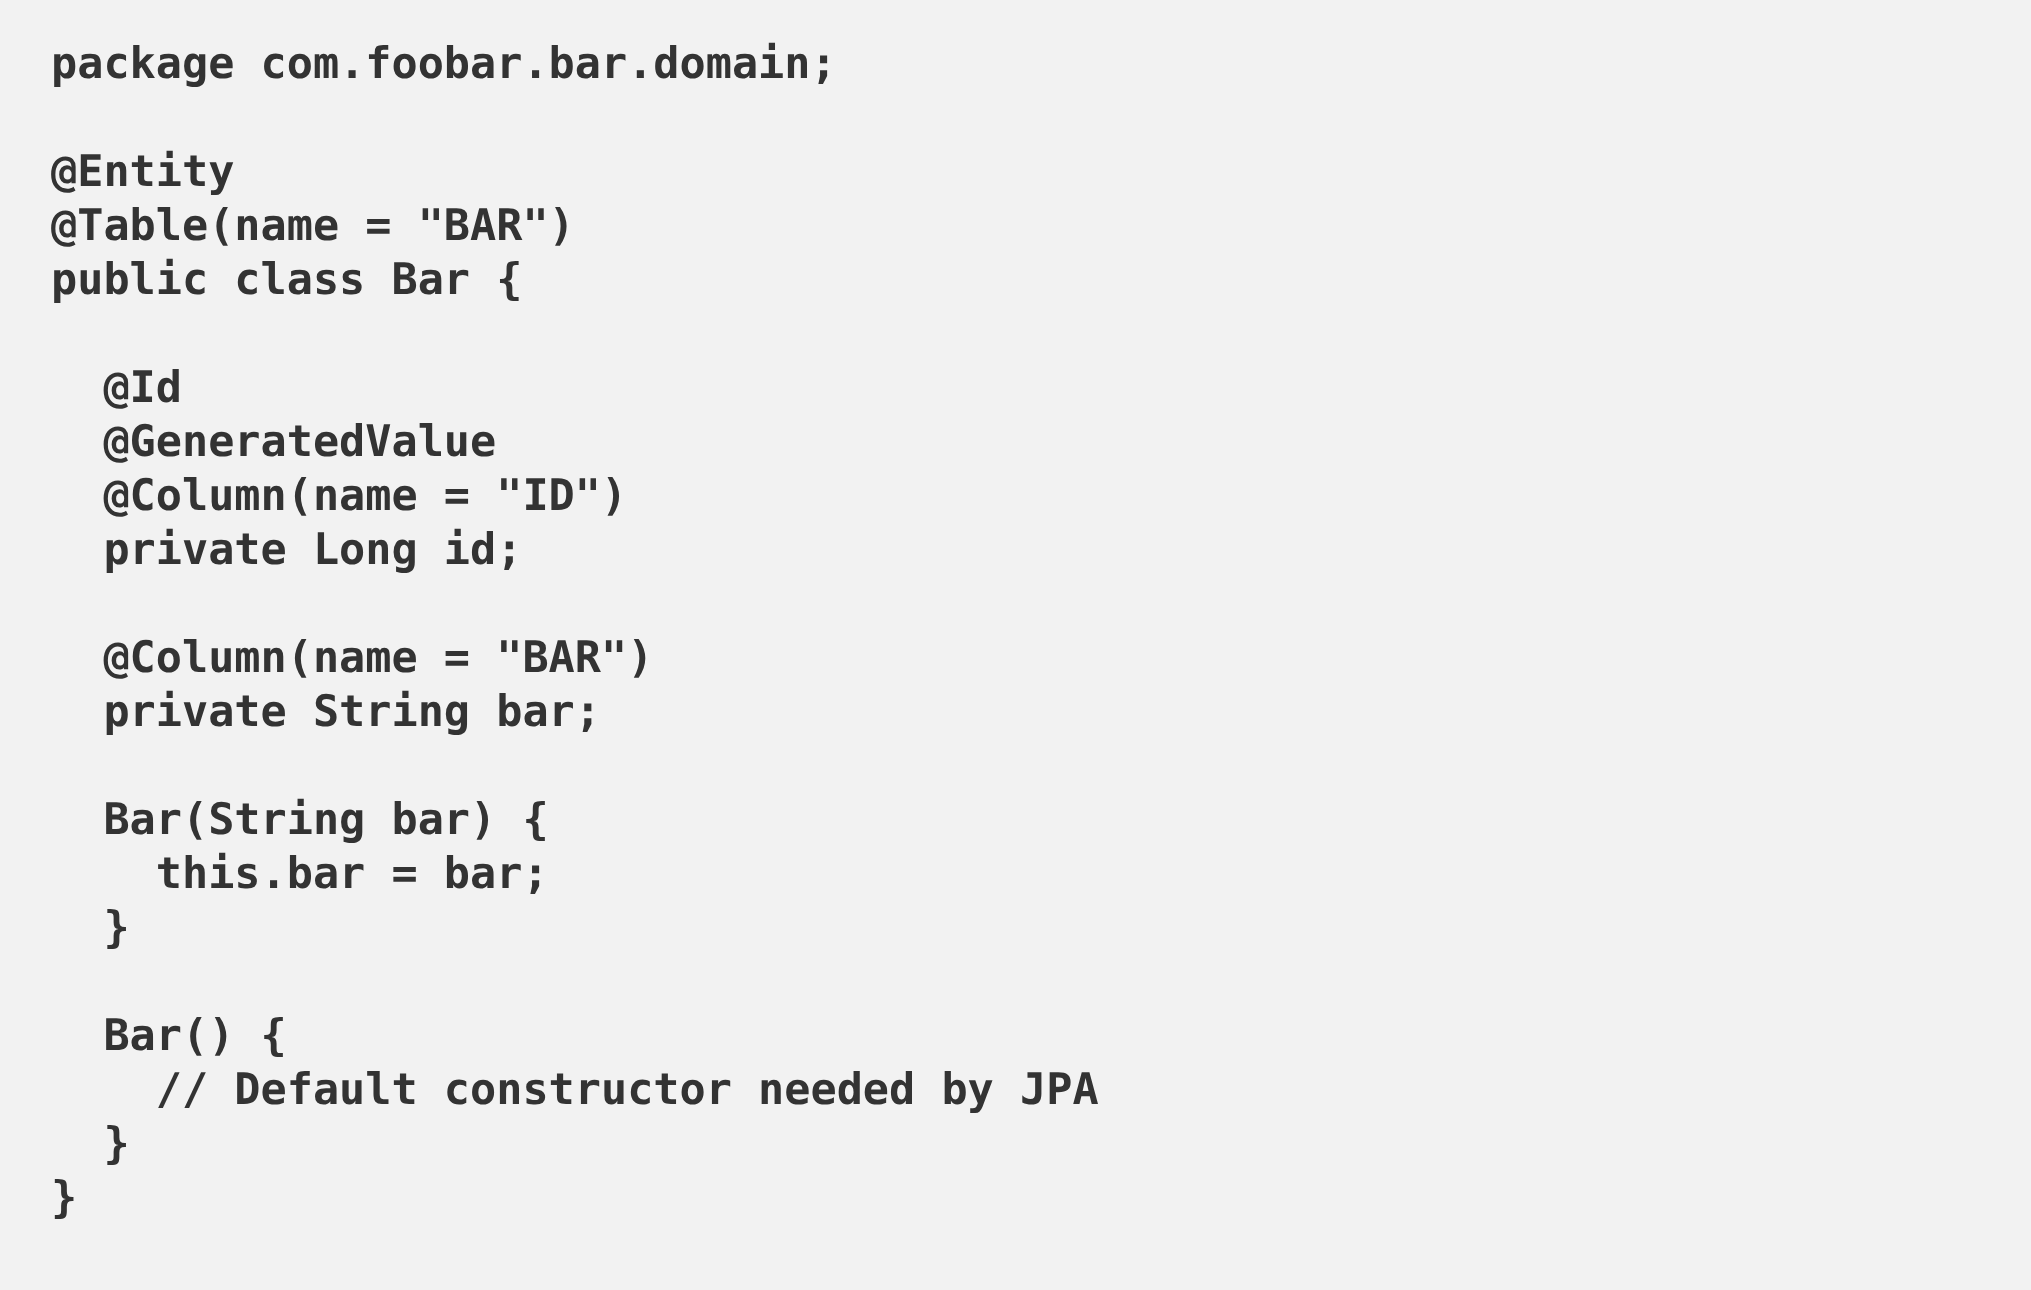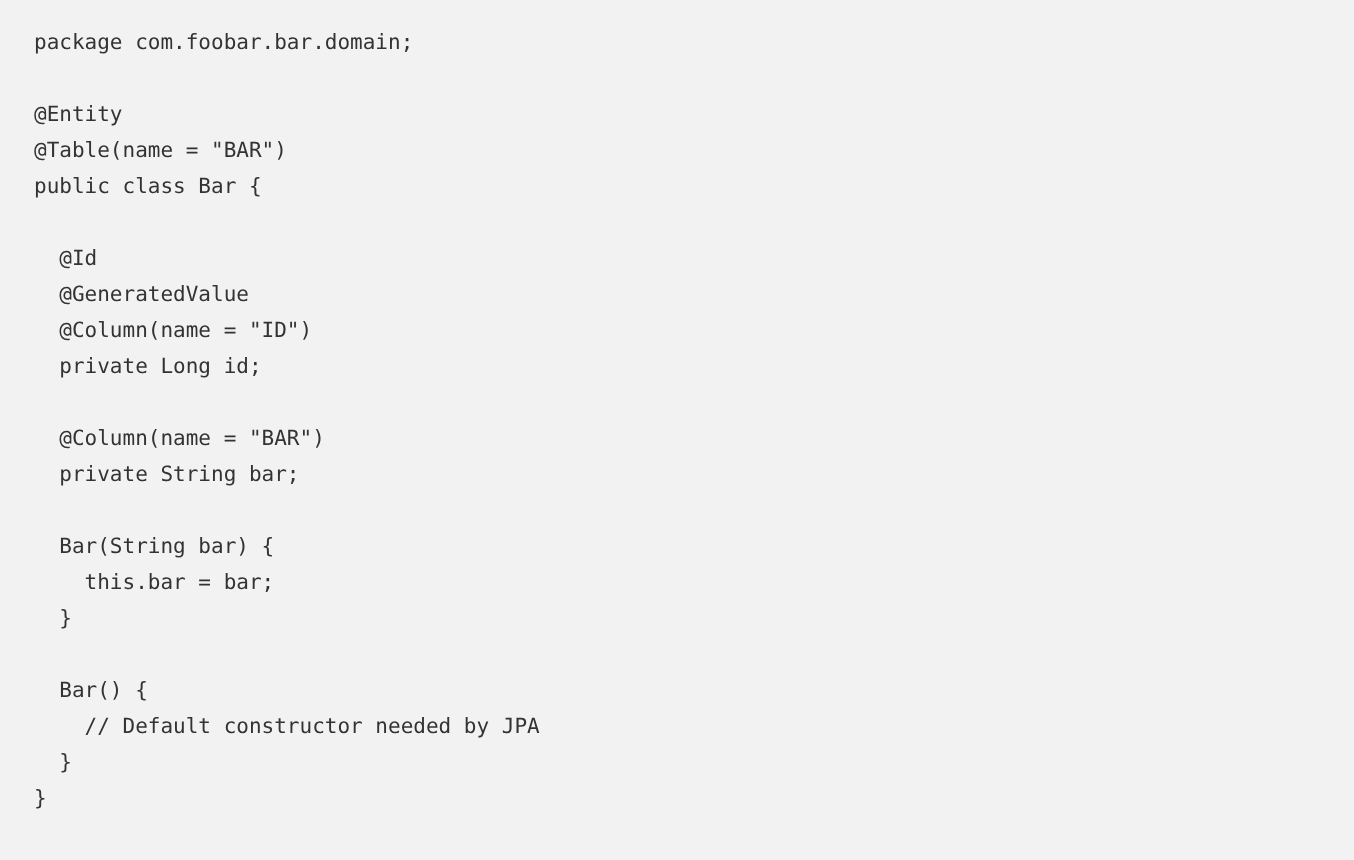--- a/index.html
+++ b/index.html
@@ -21,26 +21,26 @@
     box-sizing: border-box;
     padding: 0;
   }
   .code-block {
     position: absolute;
     left: 34px;
     top: 24px;
     margin: 0;
     padding: 0;
     font-family: "DejaVu Sans Mono", "Liberation Mono", monospace;
-    font-size: 21px;
+    font-size: 29px;
     line-height: 36px;
     color: #333333;
     white-space: pre;
     letter-spacing: 0;
-    font-weight: 400;
+    font-weight: 700;
     -webkit-font-smoothing: antialiased;
     text-rendering: geometricPrecision;
   }
   .code-line {
     display: block;
     height: 36px;
     white-space: pre;
     min-height: 36px;
   }
   .code-line.blank {

